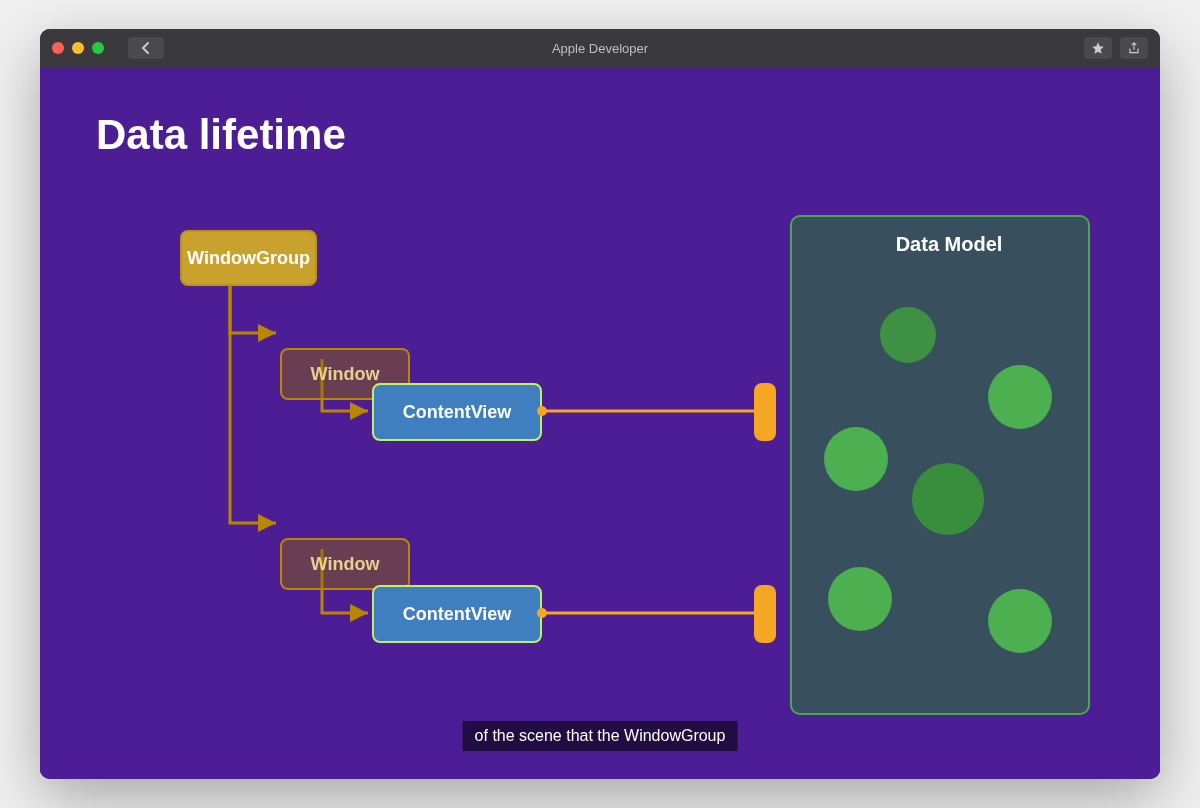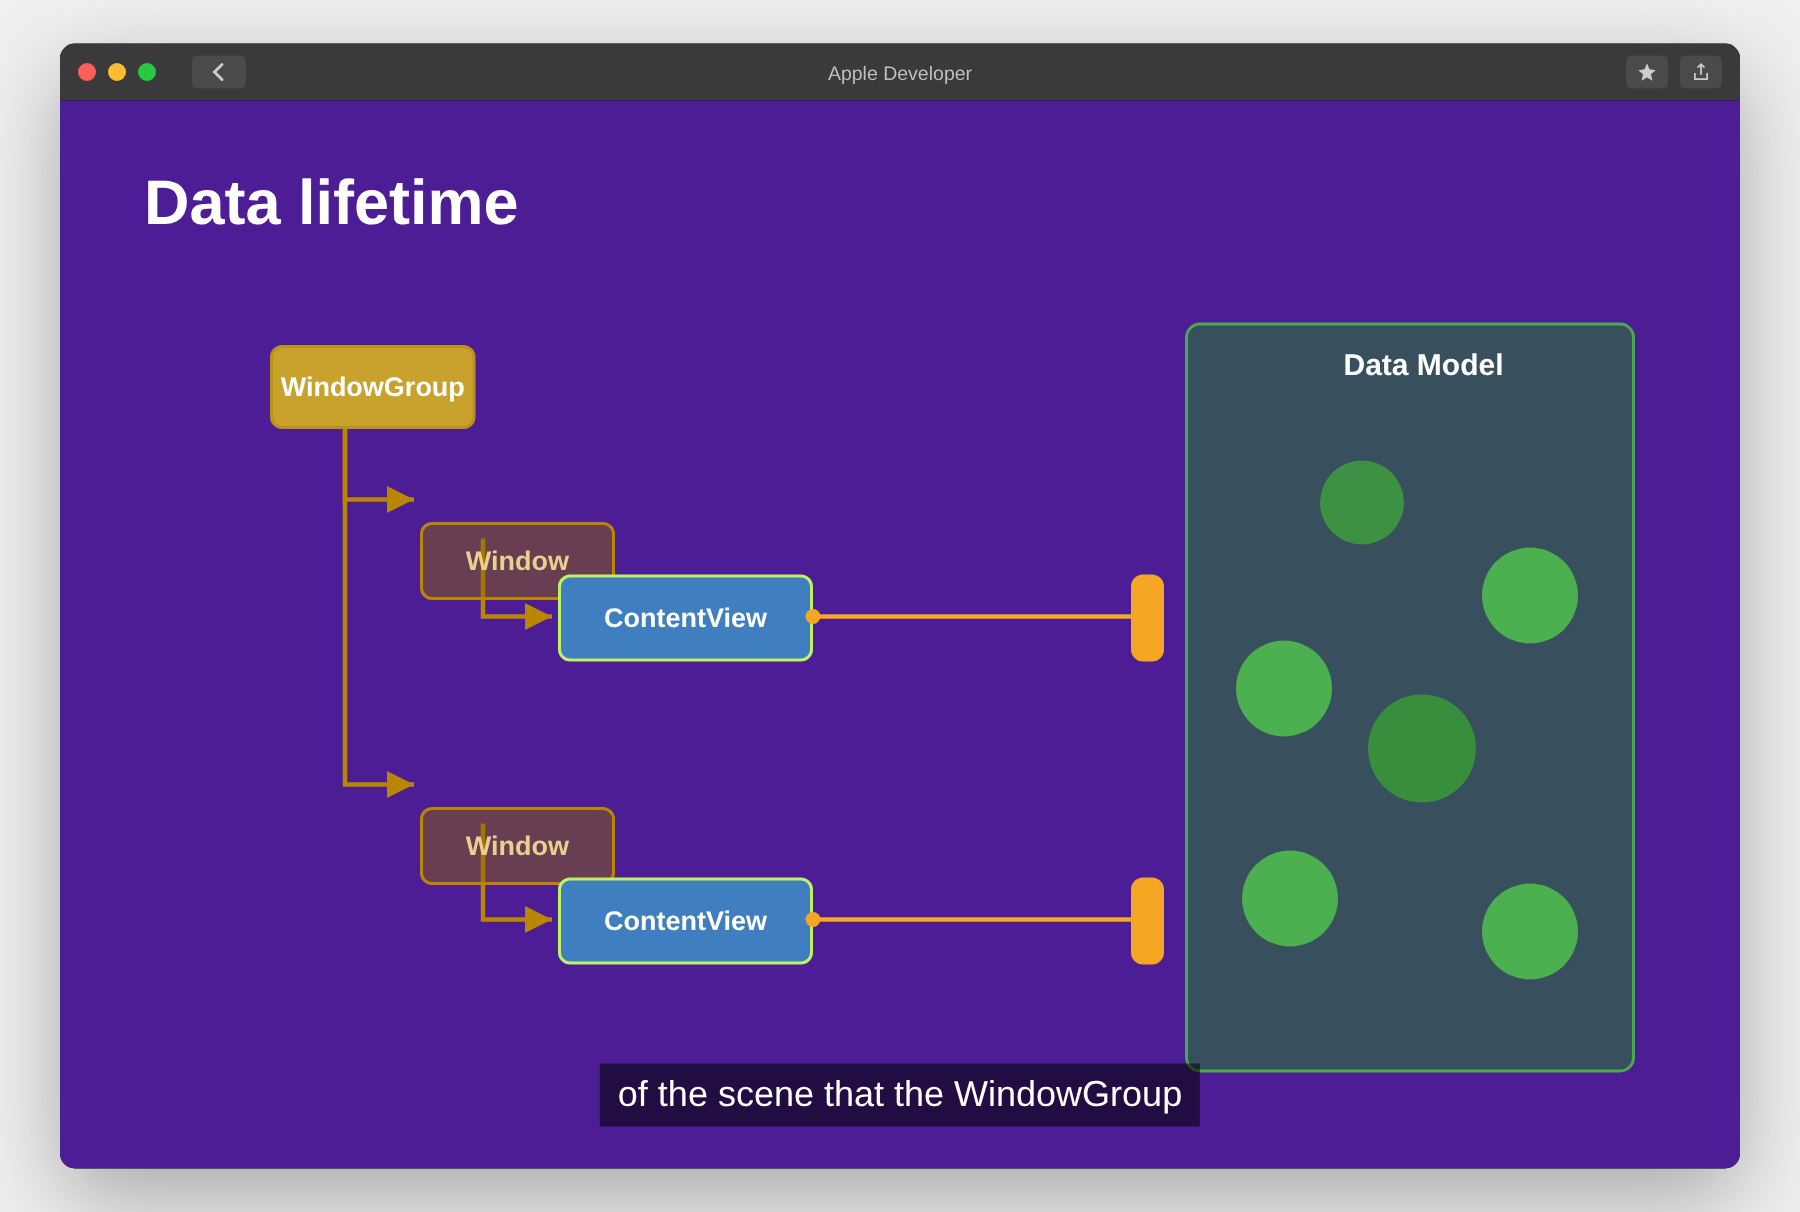--- a/index.html
+++ b/index.html
@@ -157,21 +157,21 @@
     }
     .cap1 { top: 176px; left: 574px; }
     .cap2 { top: 378px; left: 574px; }
     .caption {
       position: absolute;
       bottom: 28px;
       left: 50%;
       transform: translateX(-50%);
       background: rgba(0,0,0,0.55);
       color: #fff;
-      font-size: 24px;
+      font-size: 16px;
       line-height: 1.4;
       text-align: center;
       padding: 4px 12px;
       font-weight: 400;
     }
     svg.connectors {
       position: absolute;
       top: 0; left: 0;
       width: 100%; height: 100%;
       pointer-events: none;

